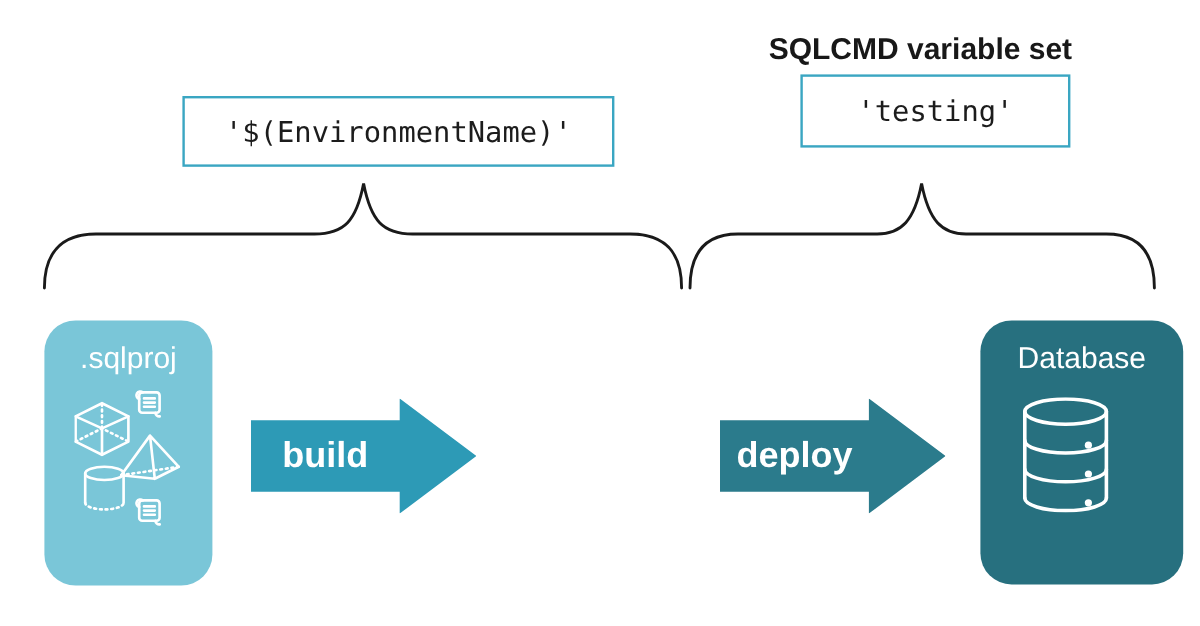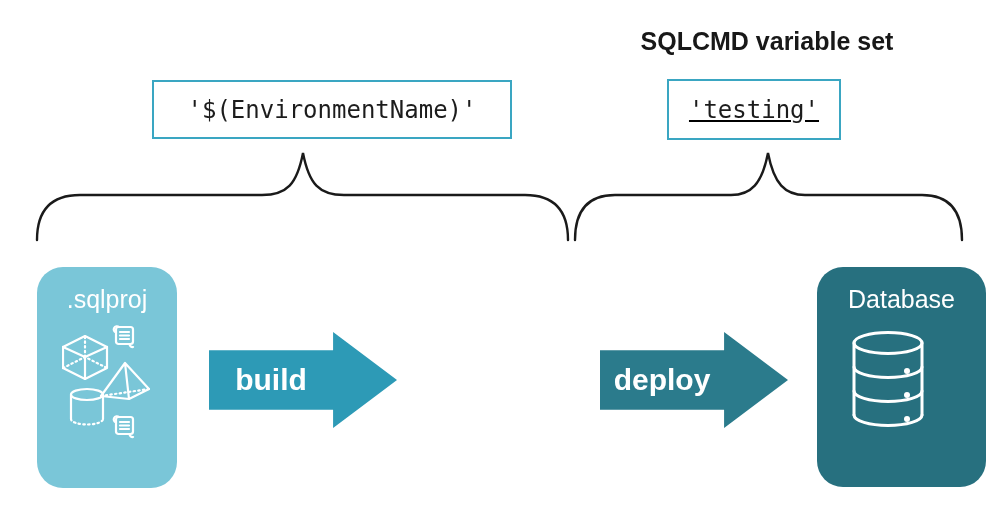--- a/index.html
+++ b/index.html
@@ -27,21 +27,21 @@
   .codebox {
     position: absolute;
     border: 2px solid #3aa6c2;
     background: #ffffff;
     display: flex;
     align-items: center;
     justify-content: center;
     box-sizing: border-box;
   }
   .codebox.c-left  { left: 128px; top: 80px; width: 360px; height: 59px; margin-left: 24px; }
-  .codebox.c-right { left: 667px; top: 79px; width: 174px; height: 61px; text-decoration: underline; }
+  .codebox.c-right { left: 667px; top: 62px; width: 225px; height: 61px; }
   .code {
     font-family: "DejaVu Sans Mono", monospace;
     font-size: 24px;
     color: #1c1c1c;
     white-space: nowrap;
   }
 
   .braces {
     position: absolute;
     left: 0; top: 0;

